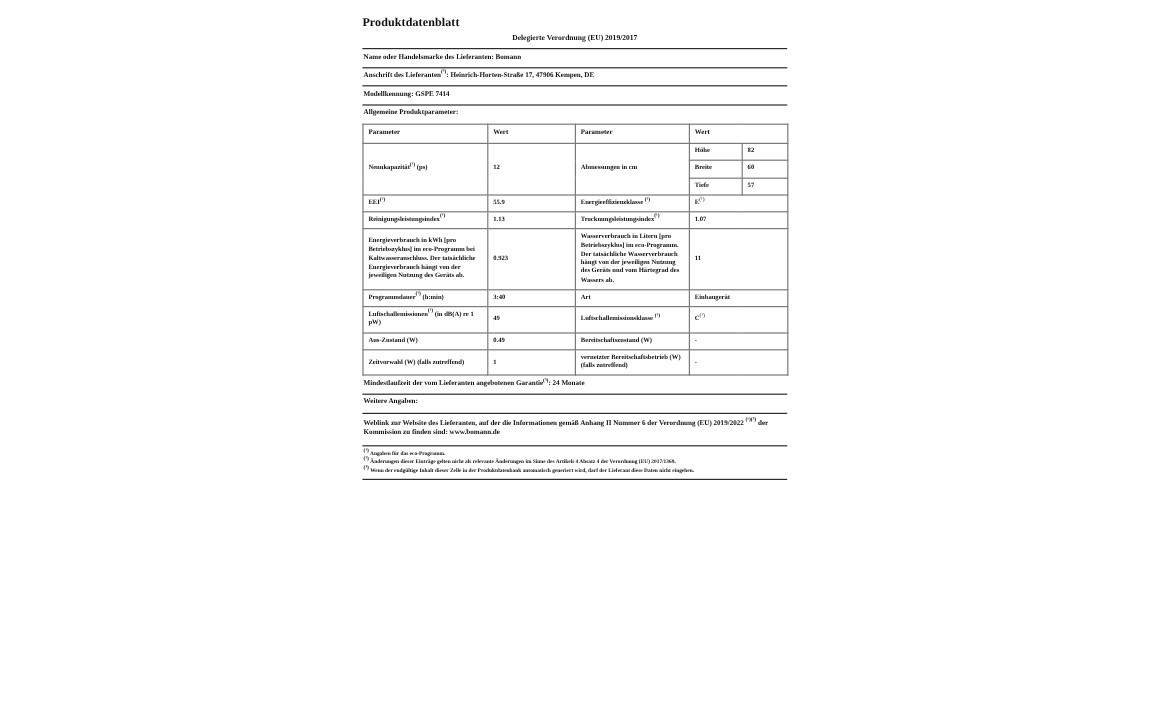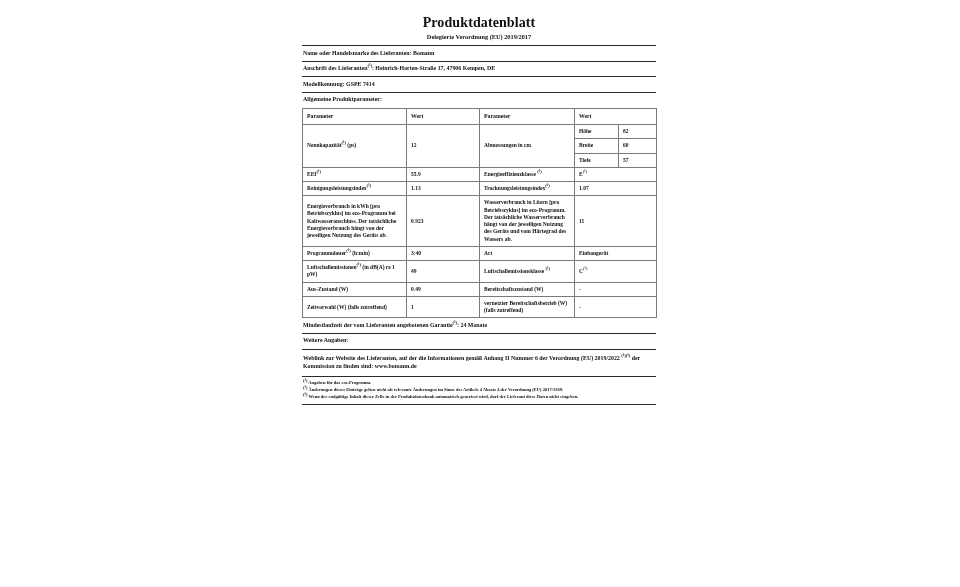--- a/index.html
+++ b/index.html
@@ -22,23 +22,23 @@
   }
   .sheet {
     position: absolute;
     left: 302px;
     top: 14px;
     width: 354px;
   }
 
   
   .title {
-    text-align: center;
-    font-weight: bold;
-    font-size: 14px;
+    text-align: left;
+    font-weight: bold;
+    font-size: 10px;
     letter-spacing: 0.1px;
     line-height: 1.25;
     margin: 0 0 1px 0;
   }
   .subtitle {
     text-align: center;
     font-weight: bold;
     font-size: 6.3px;
     line-height: 1.25;
     margin: 0 0 5px 0;

